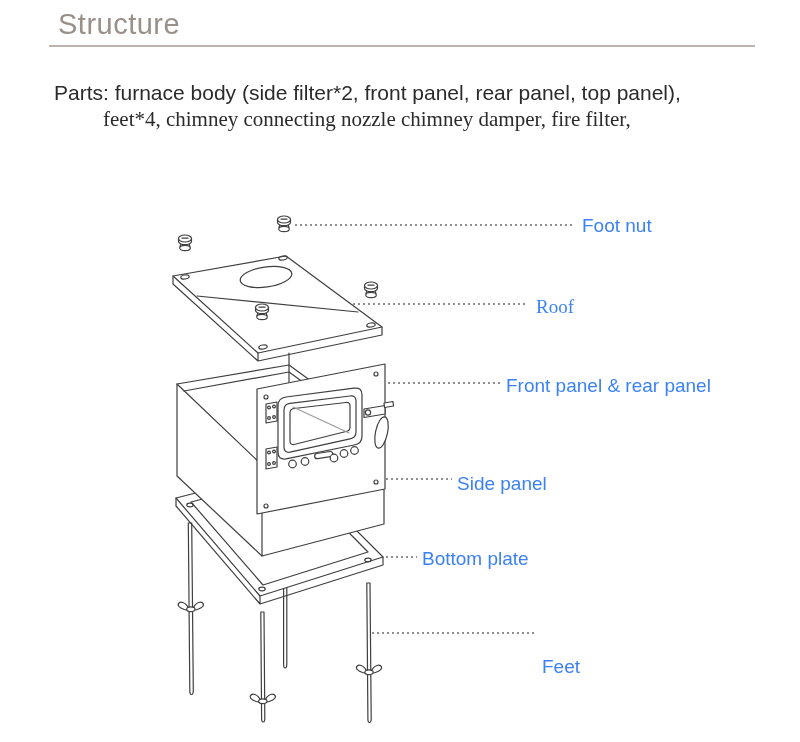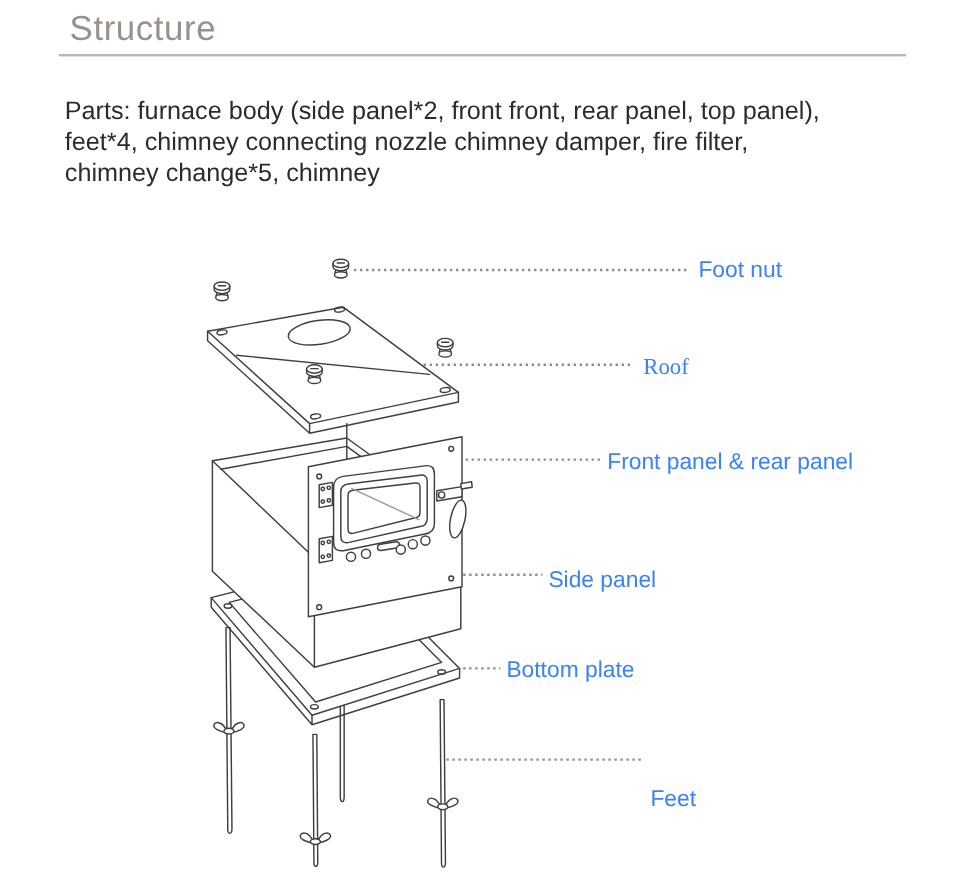--- a/index.html
+++ b/index.html
@@ -13,43 +13,42 @@
     font-size:29px;line-height:32px;color:#99908a;letter-spacing:.5px;
   }
   .title-rule{
     position:absolute;left:49px;top:45px;width:706px;height:2px;
     background:#bdb5ac;
   }
   .parts-block{
     position:absolute;left:54px;top:80px;width:720px;
     font-size:21px;line-height:26px;color:#2b2b2b;white-space:nowrap;
   }
-  .parts-block .cont{}
+  .parts-block .cont{margin-left:49px;font-family:Liberation Serif, serif;}
   .diagram-svg{position:absolute;left:0;top:0;}
   .callout-label{
     position:absolute;font-size:19px;line-height:19px;color:#3b82f6;
     white-space:nowrap;
   }
   .lbl-foot-nut{left:582px;top:216px;}
   .lbl-roof{left:536px;top:297px;font-family:Liberation Serif, serif;}
   .lbl-front-rear{left:506px;top:376px;text-align:center;}
   .lbl-side{left:457px;top:474px;}
   .lbl-bottom{left:422px;top:549px;}
   .lbl-feet{left:542px;top:657px;}
 </style>
 </head>
 <body>
 
 <h1 class="page-title">Structure</h1>
 <div class="title-rule"></div>
 
 <div class="parts-block">
-  <div>Parts: furnace body (side panel*2, front front, rear panel, top panel),</div>
+  <div>Parts: furnace body (side filter*2, front panel, rear panel, top panel),</div>
   <div class="cont">feet*4, chimney connecting nozzle chimney damper, fire filter,</div>
-  <div class="cont">chimney change*5, chimney</div>
 </div>
 
 <svg class="diagram-svg" width="800" height="742" viewBox="0 0 800 742" fill="none" stroke="#3f3f3f" stroke-width="1.2" stroke-linejoin="round" stroke-linecap="round">
 
   <defs>
     <g id="screw">
       <path d="M-6.5,3.5 L-6.5,6.2 A6.5,3.5 0 0 0 6.5,6.2 L6.5,3.5" fill="#fff"></path>
       <ellipse cx="0" cy="3.5" rx="6.5" ry="3.5" fill="#fff"></ellipse>
       <line x1="-3" y1="3.2" x2="3" y2="3.2"></line>
       <path d="M-4.3,9.3 L-4.9,11.5 M4.3,9.3 L4.9,11.5"></path>

